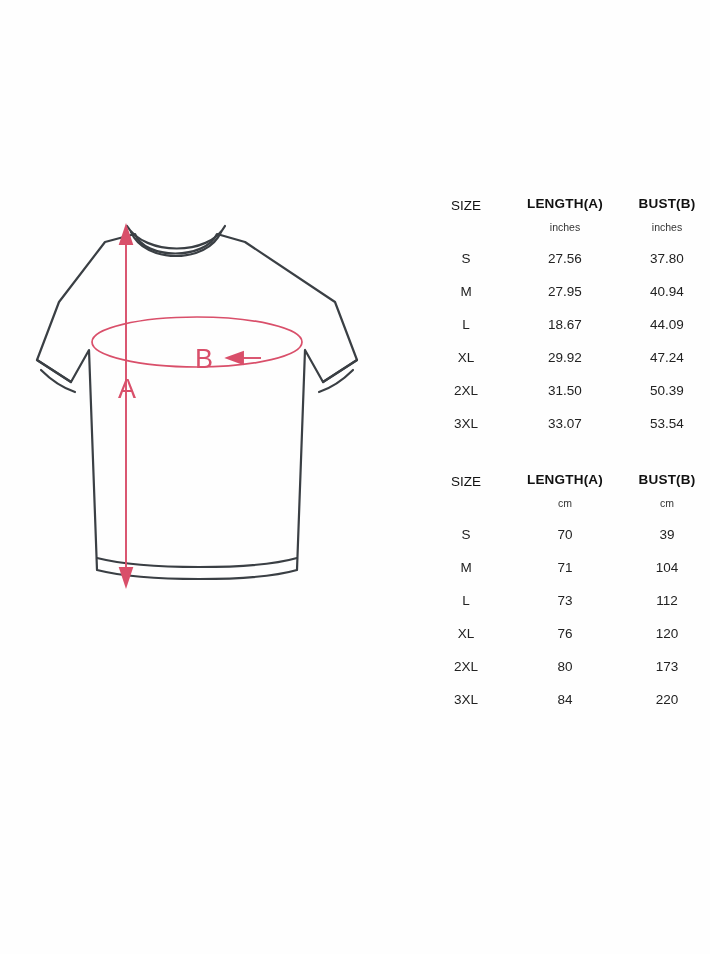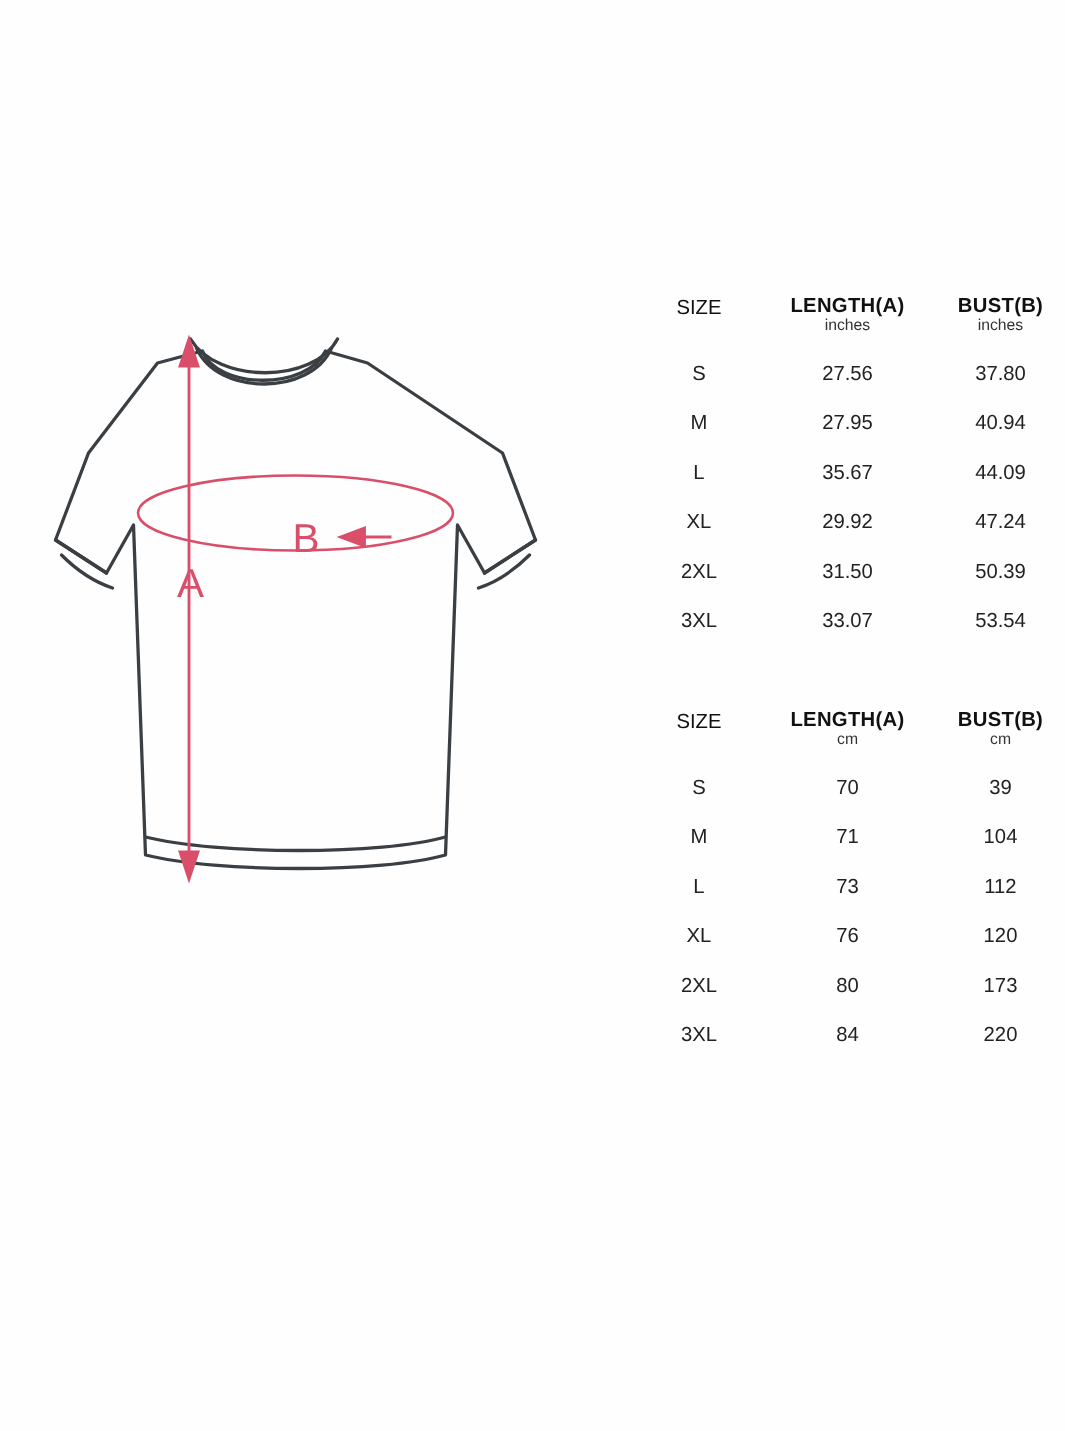--- a/index.html
+++ b/index.html
@@ -74,21 +74,21 @@
     font-size: 13.5px;
     letter-spacing: 0.2px;
     color: #111;
     text-align: center;
     font-weight: bold;
   }
   .hdr-unit {
     display: block;
     font-size: 10.5px;
     color: #333;
-    margin-top: 0;
+    margin-top: 10px;
     text-align: center;
   }
   .hdr-size {
     font-size: 13.5px;
     color: #111;
     text-align: center;
     padding-top: 8px;
   }
   td.cell-size {
     font-size: 13px;
@@ -177,21 +177,21 @@
           <td>27.56</td>
           <td>37.80</td>
         </tr>
         <tr>
           <td class="cell-size">M</td>
           <td>27.95</td>
           <td>40.94</td>
         </tr>
         <tr>
           <td class="cell-size">L</td>
-          <td>35.67</td>
+          <td>18.67</td>
           <td>44.09</td>
         </tr>
         <tr>
           <td class="cell-size">XL</td>
           <td>29.92</td>
           <td>47.24</td>
         </tr>
         <tr>
           <td class="cell-size">2XL</td>
           <td>31.50</td>

